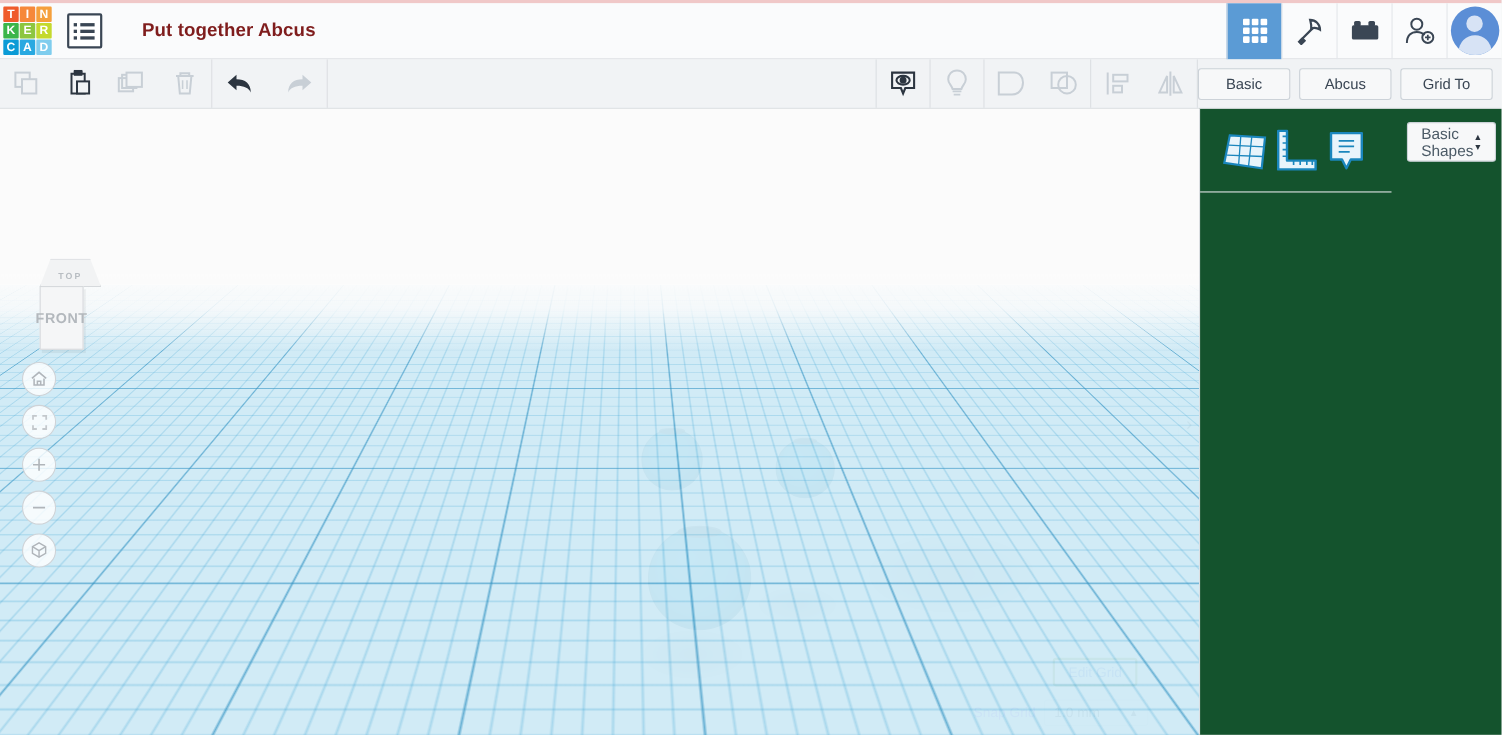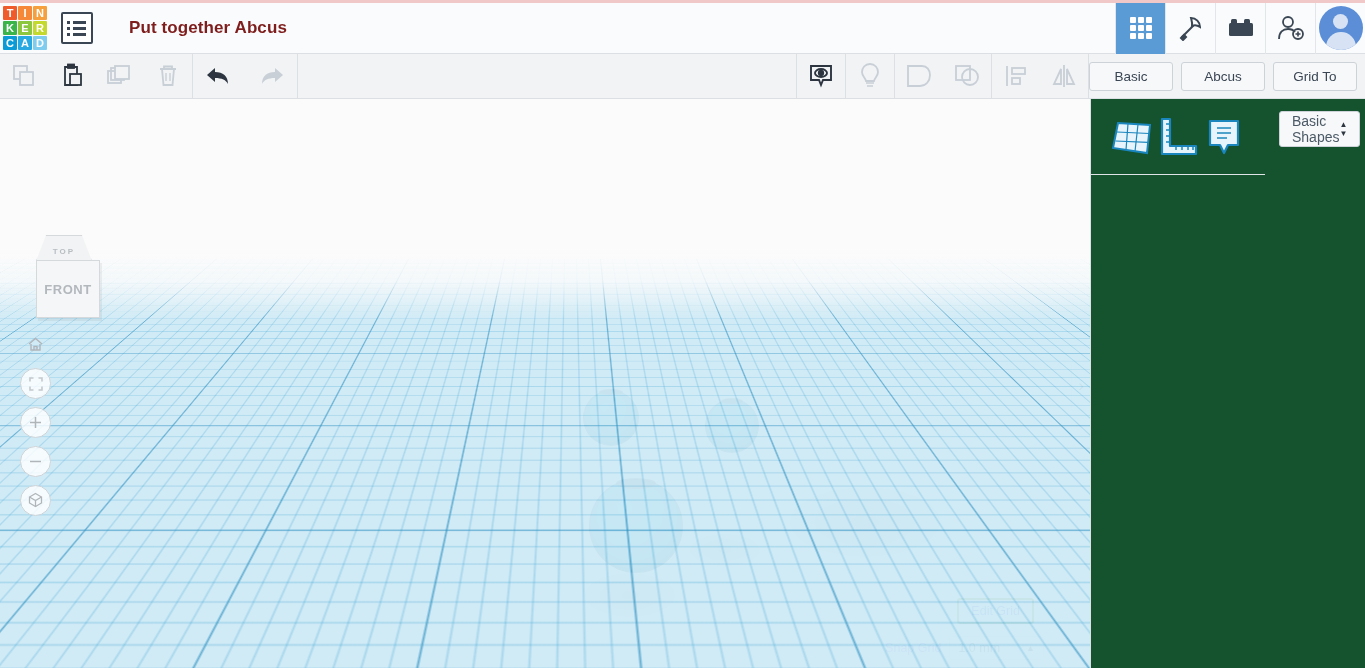--- a/index.html
+++ b/index.html
@@ -197,21 +197,21 @@
     border: 1px solid #d6d9dc;
     clip-path: polygon(18% 0%, 82% 0%, 100% 100%, 0% 100%);
     display: flex; align-items: center; justify-content: center;
   }
   .vc-top span {
     font-size: 8px; color: #b8bdc2; letter-spacing: 2px;
     font-weight: bold; margin-top: 6px;
   }
   .vc-front {
     position: absolute; left: 8px; top: 25px;
-    width: 64px; height: 58px;
+    width: 40px; height: 58px;
     background: #f5f6f7;
     border: 1px solid #d6d9dc;
     display: flex; align-items: center; justify-content: center;
     box-shadow: 2px 3px 0 rgba(0,0,0,0.05);
   }
   .vc-front span {
     font-size: 13px; color: #b3b8bd; font-weight: bold; letter-spacing: 0.5px;
   }
 
   

